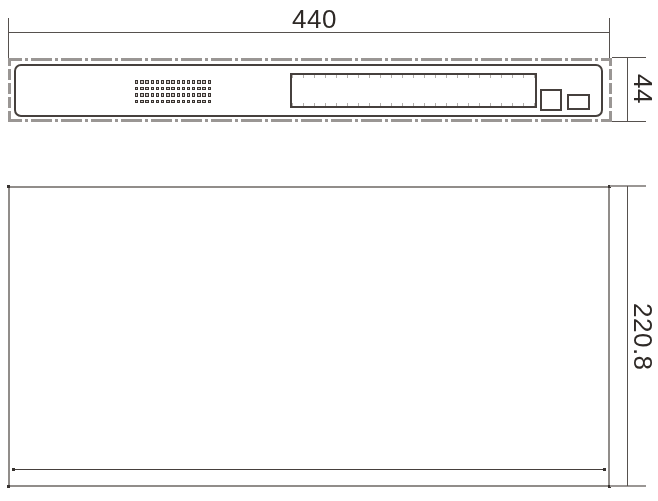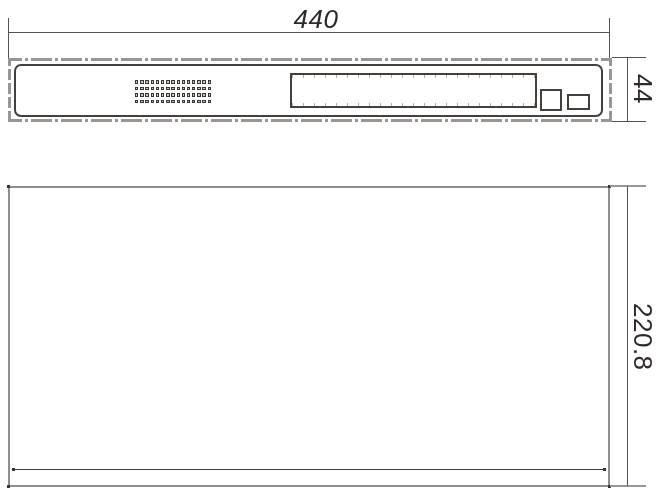--- a/index.html
+++ b/index.html
@@ -41,21 +41,21 @@
   .edge-line{height:1.5px;background:var(--line-dark);}
   .dot{width:3px;height:3px;background:#37322f;}
 </style>
 </head>
 <body>
 
 <div id="canvas">
 
   <div>
 
-    <div class="abs dim-label" style="left:276px;top:6px;width:80px;text-align:center;font-style:italic;">440</div>
+    <div class="abs dim-label" style="left:292px;top:6px;width:80px;text-align:left;">440</div>
     <div class="abs dim-h" style="left:8px;top:32px;width:601px;"></div>
     <div class="abs dim-v" style="left:7.5px;top:18px;height:40px;"></div>
     <div class="abs dim-v" style="left:608.5px;top:18px;height:40px;"></div>
 
     <div class="abs chassis"></div>
     <div class="abs dash-h" style="left:8px;top:58px;width:604px;"></div>
     <div class="abs dash-h" style="left:8px;top:119px;width:604px;"></div>
     <div class="abs dash-v" style="left:8px;top:58px;height:64px;"></div>
     <div class="abs dash-v" style="left:609px;top:58px;height:64px;"></div>
 

